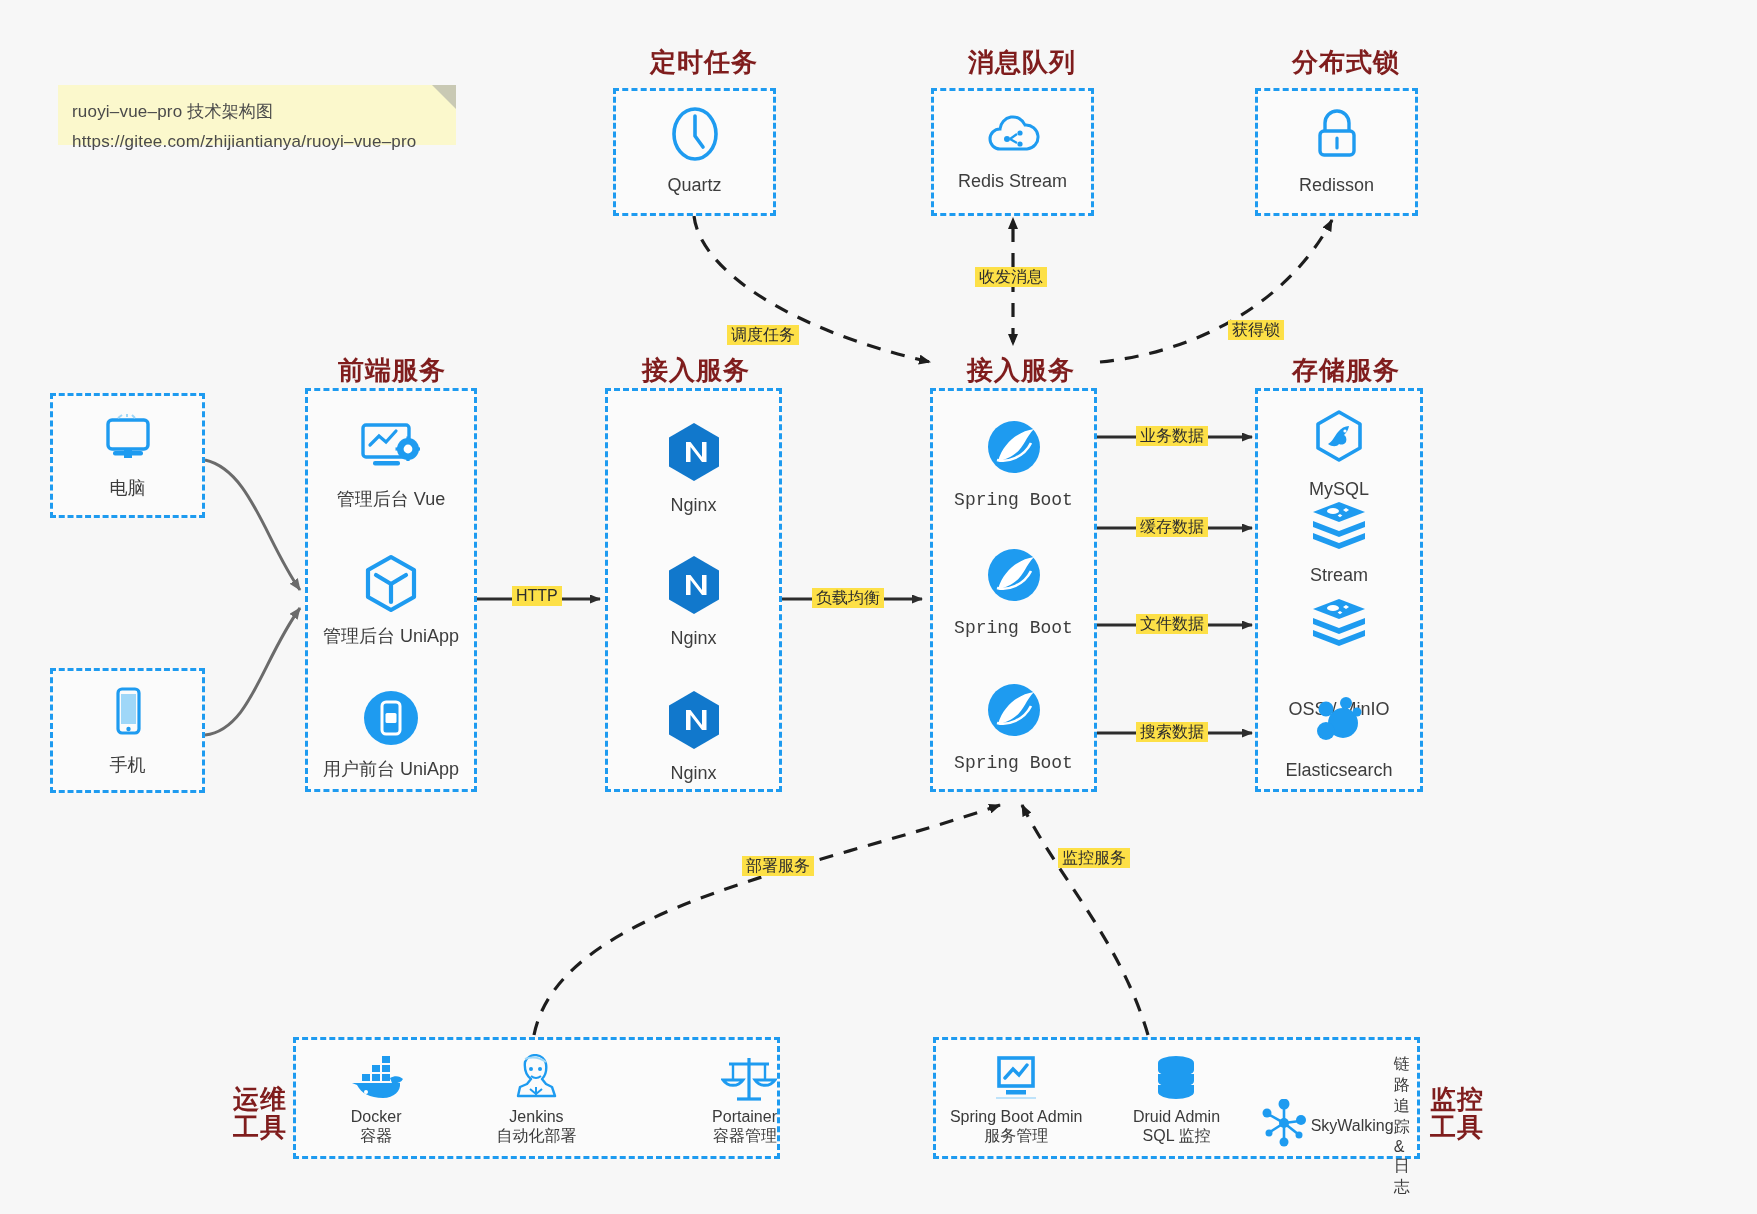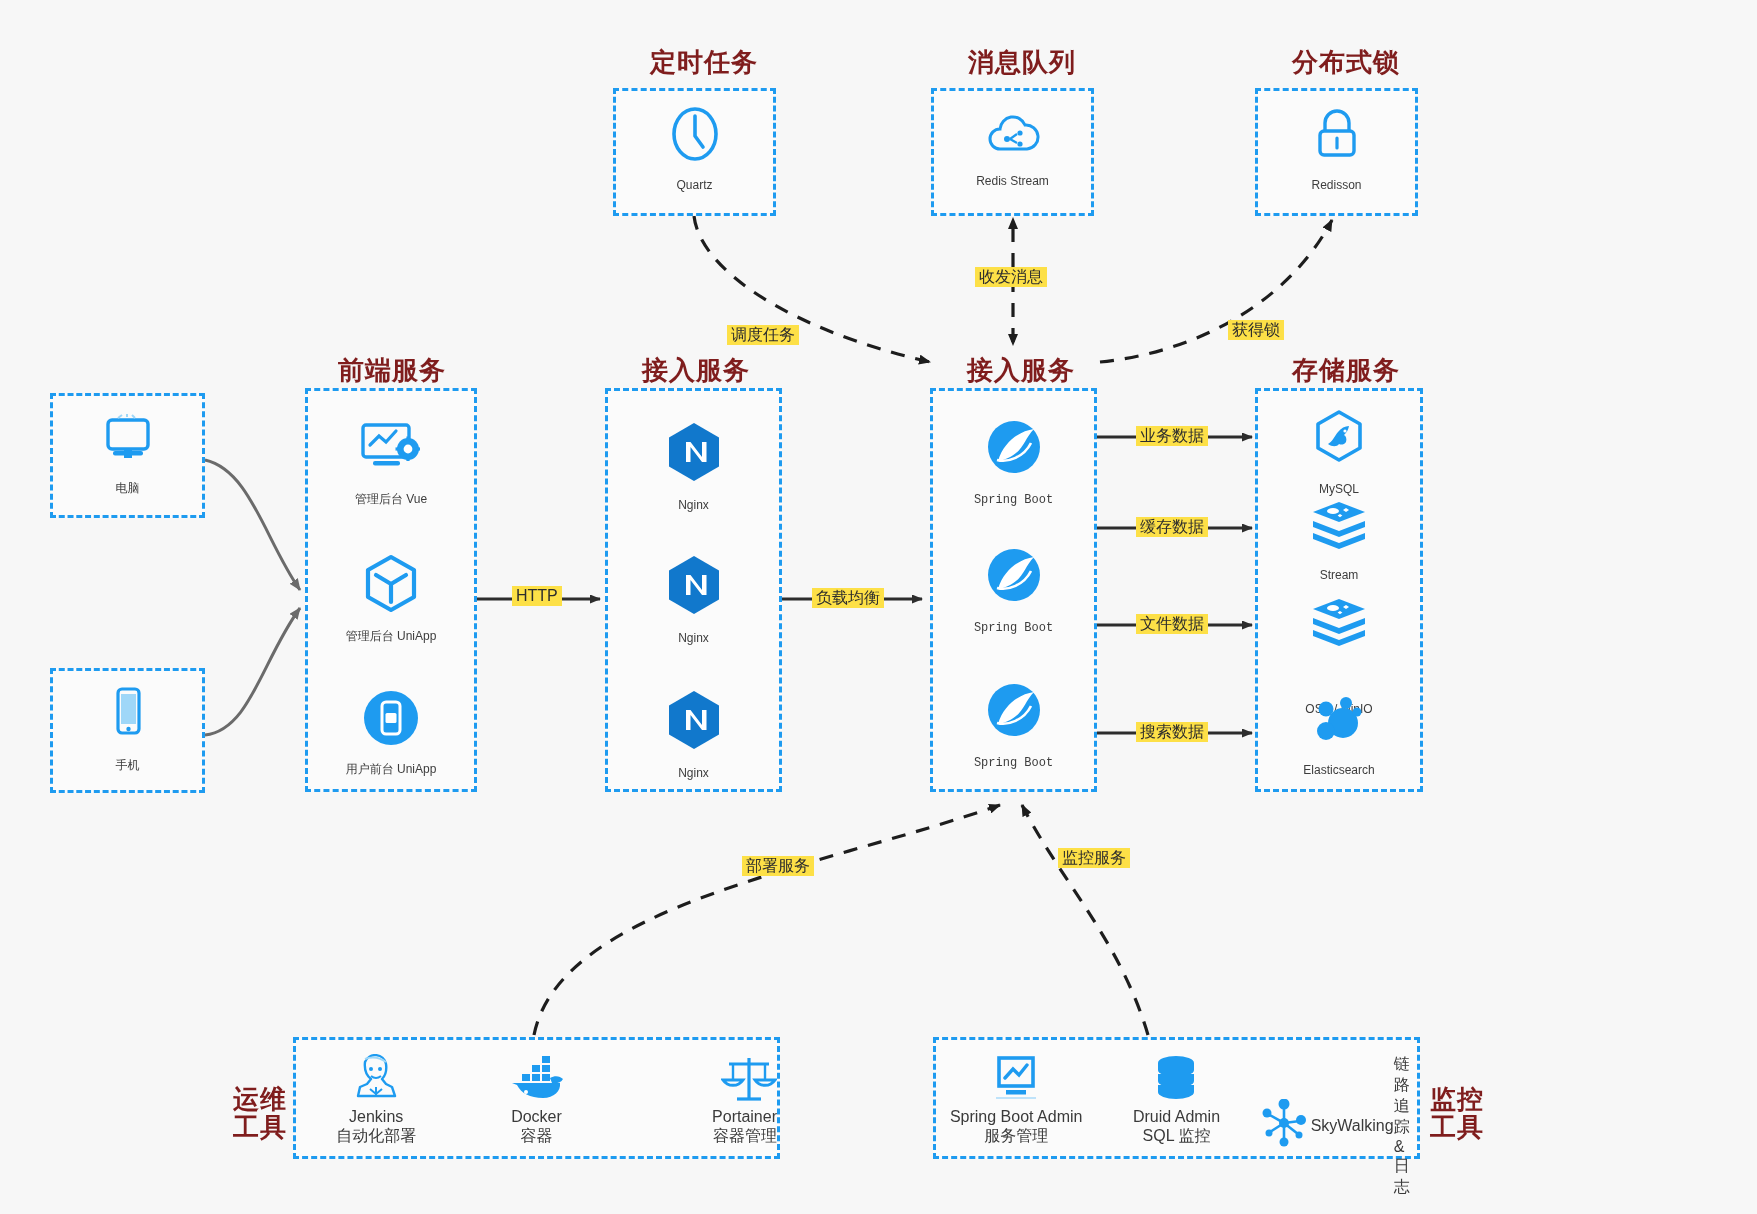--- a/index.html
+++ b/index.html
@@ -39,21 +39,21 @@
     white-space:nowrap;letter-spacing:1px;
   }
   .gtitle.side{line-height:28px;text-align:center;}
 
   
   .node{
     position:absolute;width:100%;left:0;
     display:flex;flex-direction:column;align-items:center;justify-content:flex-start;
   }
   .node .lbl{
-    font-size:12px;color:#3d3d3d;margin-top:6px;white-space:nowrap;line-height:24px;
+    font-size:18px;color:#3d3d3d;margin-top:6px;white-space:nowrap;line-height:24px;
     text-align:center;
   }
   .ico{display:block;}
 
   
   .elabel{
     position:absolute;font-size:16px;color:#2d2d2d;
     background:#fde047;padding:0 4px;white-space:nowrap;line-height:20px;
   }
 </style>
@@ -94,20 +94,25 @@
 
     <line x1="1013" y1="228" x2="1013" y2="345" stroke="#1d1d1d" stroke-width="3.2" stroke-dasharray="14 11" marker-end="url(#ard)" marker-start="url(#ardS)"></line>
 
     <path d="M1100,362 C1200,352 1290,300 1332,220" stroke="#1d1d1d" stroke-width="3.2" fill="none" stroke-dasharray="14 11" marker-end="url(#ard)"></path>
 
     <path d="M534,1035 C560,905 820,868 1000,805" stroke="#1d1d1d" stroke-width="3.2" fill="none" stroke-dasharray="14 11" marker-end="url(#ard)"></path>
 
     <path d="M1148,1035 C1120,940 1060,880 1022,805" stroke="#1d1d1d" stroke-width="3.2" fill="none" stroke-dasharray="14 11" marker-end="url(#ard)"></path>
   </svg>
 
+  <div class="note">
+    <div class="fold"></div>
+    <div>ruoyi–vue–pro 技术架构图</div>
+    <div>https://gitee.com/zhijiantianya/ruoyi–vue–pro</div>
+  </div>
 
   <div class="group" style="left:50px;top:393px;width:155px;height:125px;">
     <div class="node" style="top:18px;">
       <span class="ico">
         <svg width="56" height="52" viewBox="0 0 56 52">
           <rect x="8" y="6" width="40" height="29" rx="4" fill="none" stroke="#1e9bf0" stroke-width="3.4"></rect>
           <rect x="13" y="37" width="30" height="4.5" rx="2" fill="#1e9bf0"></rect>
           <rect x="24" y="35" width="8" height="9" fill="#1e9bf0"></rect>
           <path d="M18 4 L22 1 M27 3 L27 0 M35 4 L32 1" stroke="#9fd7f8" stroke-width="2" fill="none"></path>
         </svg>
@@ -339,50 +344,50 @@
   </div>
 
   <div class="gtitle side" style="left:233px;top:1085px;">
     <div>运维</div>
     <div>工具</div>
   </div>
   <div class="group" style="left:293px;top:1037px;width:487px;height:122px;">
     <div style="position:absolute;left:0;top:14px;width:100%;display:flex;">
       <div style="flex:1;display:flex;flex-direction:column;align-items:center;">
         <span class="ico">
-          <svg width="54" height="50" viewBox="0 0 54 50">
-            <path d="M16 8 a11 11 0 0 1 21 2 c1 7 -1 12 -4 15 l4 5 6 3 3 9 L9 42 l2 -9 7 -3 4 -5 c-4 -3 -7 -8 -6 -17 z" fill="none" stroke="#1e9bf0" stroke-width="2.4" stroke-linejoin="round"></path>
-            <circle cx="22" cy="15" r="2" fill="#1e9bf0"></circle>
-            <circle cx="31" cy="15" r="2" fill="#1e9bf0"></circle>
-            <path d="M22 22 q5 4 10 0" stroke="#1e9bf0" stroke-width="2" fill="none"></path>
-            <path d="M16 5 q11 -4 21 3" stroke="#9fd7f8" stroke-width="2" fill="none"></path>
-            <path d="M27 33 L27 42 M21 35 L27 40 L33 35" stroke="#1e9bf0" stroke-width="2" fill="none"></path>
-          </svg>
-        </span>
-        <span class="lbl">Jenkins</span>
-        <span class="lbl sub">自动化部署</span>
-      </div>
-      <div style="flex:1;display:flex;flex-direction:column;align-items:center;">
-        <span class="ico">
           <svg width="60" height="50" viewBox="0 0 60 50">
             <g fill="#1e9bf0">
               <rect x="16" y="20" width="8" height="7"></rect>
                 <rect x="26" y="20" width="8" height="7"></rect>
               <rect x="36" y="20" width="8" height="7"></rect>
                 <rect x="26" y="11" width="8" height="7"></rect>
               <rect x="36" y="11" width="8" height="7"></rect>
                 <rect x="36" y="2" width="8" height="7"></rect>
             </g>
             <path d="M6 29 h48 c1 8 -6 15 -17 15 c-13 0 -22 -5 -26 -13 z" fill="#1e9bf0"></path>
             <path d="M44 24 c5 -3 10 -2 13 1 c-2 4 -7 5 -11 4" fill="#1e9bf0"></path>
             <circle cx="20" cy="38" r="2" fill="#ffffff"></circle>
           </svg>
         </span>
         <span class="lbl">Docker</span>
         <span class="lbl sub">容器</span>
+      </div>
+      <div style="flex:1;display:flex;flex-direction:column;align-items:center;">
+        <span class="ico">
+          <svg width="54" height="50" viewBox="0 0 54 50">
+            <path d="M16 8 a11 11 0 0 1 21 2 c1 7 -1 12 -4 15 l4 5 6 3 3 9 L9 42 l2 -9 7 -3 4 -5 c-4 -3 -7 -8 -6 -17 z" fill="none" stroke="#1e9bf0" stroke-width="2.4" stroke-linejoin="round"></path>
+            <circle cx="22" cy="15" r="2" fill="#1e9bf0"></circle>
+            <circle cx="31" cy="15" r="2" fill="#1e9bf0"></circle>
+            <path d="M22 22 q5 4 10 0" stroke="#1e9bf0" stroke-width="2" fill="none"></path>
+            <path d="M16 5 q11 -4 21 3" stroke="#9fd7f8" stroke-width="2" fill="none"></path>
+            <path d="M27 33 L27 42 M21 35 L27 40 L33 35" stroke="#1e9bf0" stroke-width="2" fill="none"></path>
+          </svg>
+        </span>
+        <span class="lbl">Jenkins</span>
+        <span class="lbl sub">自动化部署</span>
       </div>
       <div style="flex:1;display:flex;flex-direction:column;align-items:flex-end;">
         <span class="ico">
           <svg width="56" height="50" viewBox="0 0 56 50">
             <line x1="28" y1="4" x2="28" y2="44" stroke="#1e9bf0" stroke-width="3.2"></line>
             <line x1="8" y1="10" x2="48" y2="10" stroke="#1e9bf0" stroke-width="3.2"></line>
             <line x1="16" y1="45" x2="40" y2="45" stroke="#1e9bf0" stroke-width="3.2"></line>
             <path d="M2 26 a12 12 0 0 0 20 0 z" fill="none" stroke="#1e9bf0" stroke-width="3"></path>
             <path d="M34 26 a12 12 0 0 0 20 0 z" fill="none" stroke="#1e9bf0" stroke-width="3"></path>
             <line x1="12" y1="10" x2="12" y2="26" stroke="#1e9bf0" stroke-width="2.4"></line>

